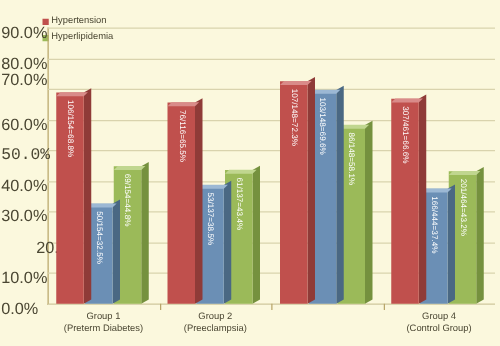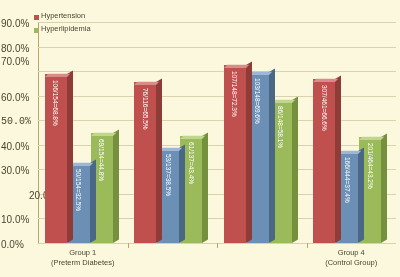--- a/index.html
+++ b/index.html
@@ -13,21 +13,21 @@
   
   #legend{position:absolute;left:34px;top:9px;}
   .legend-row{display:flex;align-items:flex-end;height:11px;margin-bottom:2px;}
   .legend-swatch{width:5px;height:5px;margin-right:2px;display:inline-block;}
   .legend-label{font-size:7.5px;color:#4a4632;line-height:9px;white-space:nowrap;}
 
   
   
   #plot{position:absolute;left:38px;top:22px;width:358px;height:221px;}
   .gridline{position:absolute;left:0;width:358px;height:1px;background:#d9d3ad;}
-  .ylabel{position:absolute;text-align:right;width:18px;left:-37px;font-size:10px;
+  .ylabel{position:absolute;text-align:right;width:18px;left:-37px;font-size:13px;
           color:#4a4632;transform:translateY(-4px);}
   #axis-y{position:absolute;left:38px;top:22px;width:1px;height:222px;background:#b9a66b;}
   #axis-x{position:absolute;left:38px;top:243px;width:358px;height:1px;background:#b9a66b;}
 
   
   .group{position:absolute;bottom:0;height:221px;}
   .bar{position:absolute;bottom:0;width:22px;}
   .bar-face{position:absolute;left:0;bottom:0;width:22px;height:100%;}
   .bar-side{position:absolute;width:6px;bottom:0;left:22px;height:100%;
             transform:skewY(-30deg);transform-origin:bottom left;}
@@ -173,16 +173,17 @@
           <div class="bar-side"></div>
           <div class="bar-face"></div>
           <div class="bar-top"></div>
           <div class="bar-label">307/461=66.6%</div>
         </div>
       </div>
     </div>
 
 <div class="xcat" style="left: 34.75px;"><span>Group 1</span><span class="l2">(Preterm Diabetes)</span></div>
     <div class="xsep" style="left: 127.5px;"></div>
+    <div class="xcat" style="left: 124.25px;"><span>Group 2</span><span class="l2">(Preeclampsia)</span></div>
     <div class="xsep" style="left: 217px;"></div>
     <div class="xsep" style="left: 306.5px;"></div>
     <div class="xcat" style="left: 303.25px;"><span>Group 4</span><span class="l2">(Control Group)</span></div>
   </div>
 
 </body></html>

